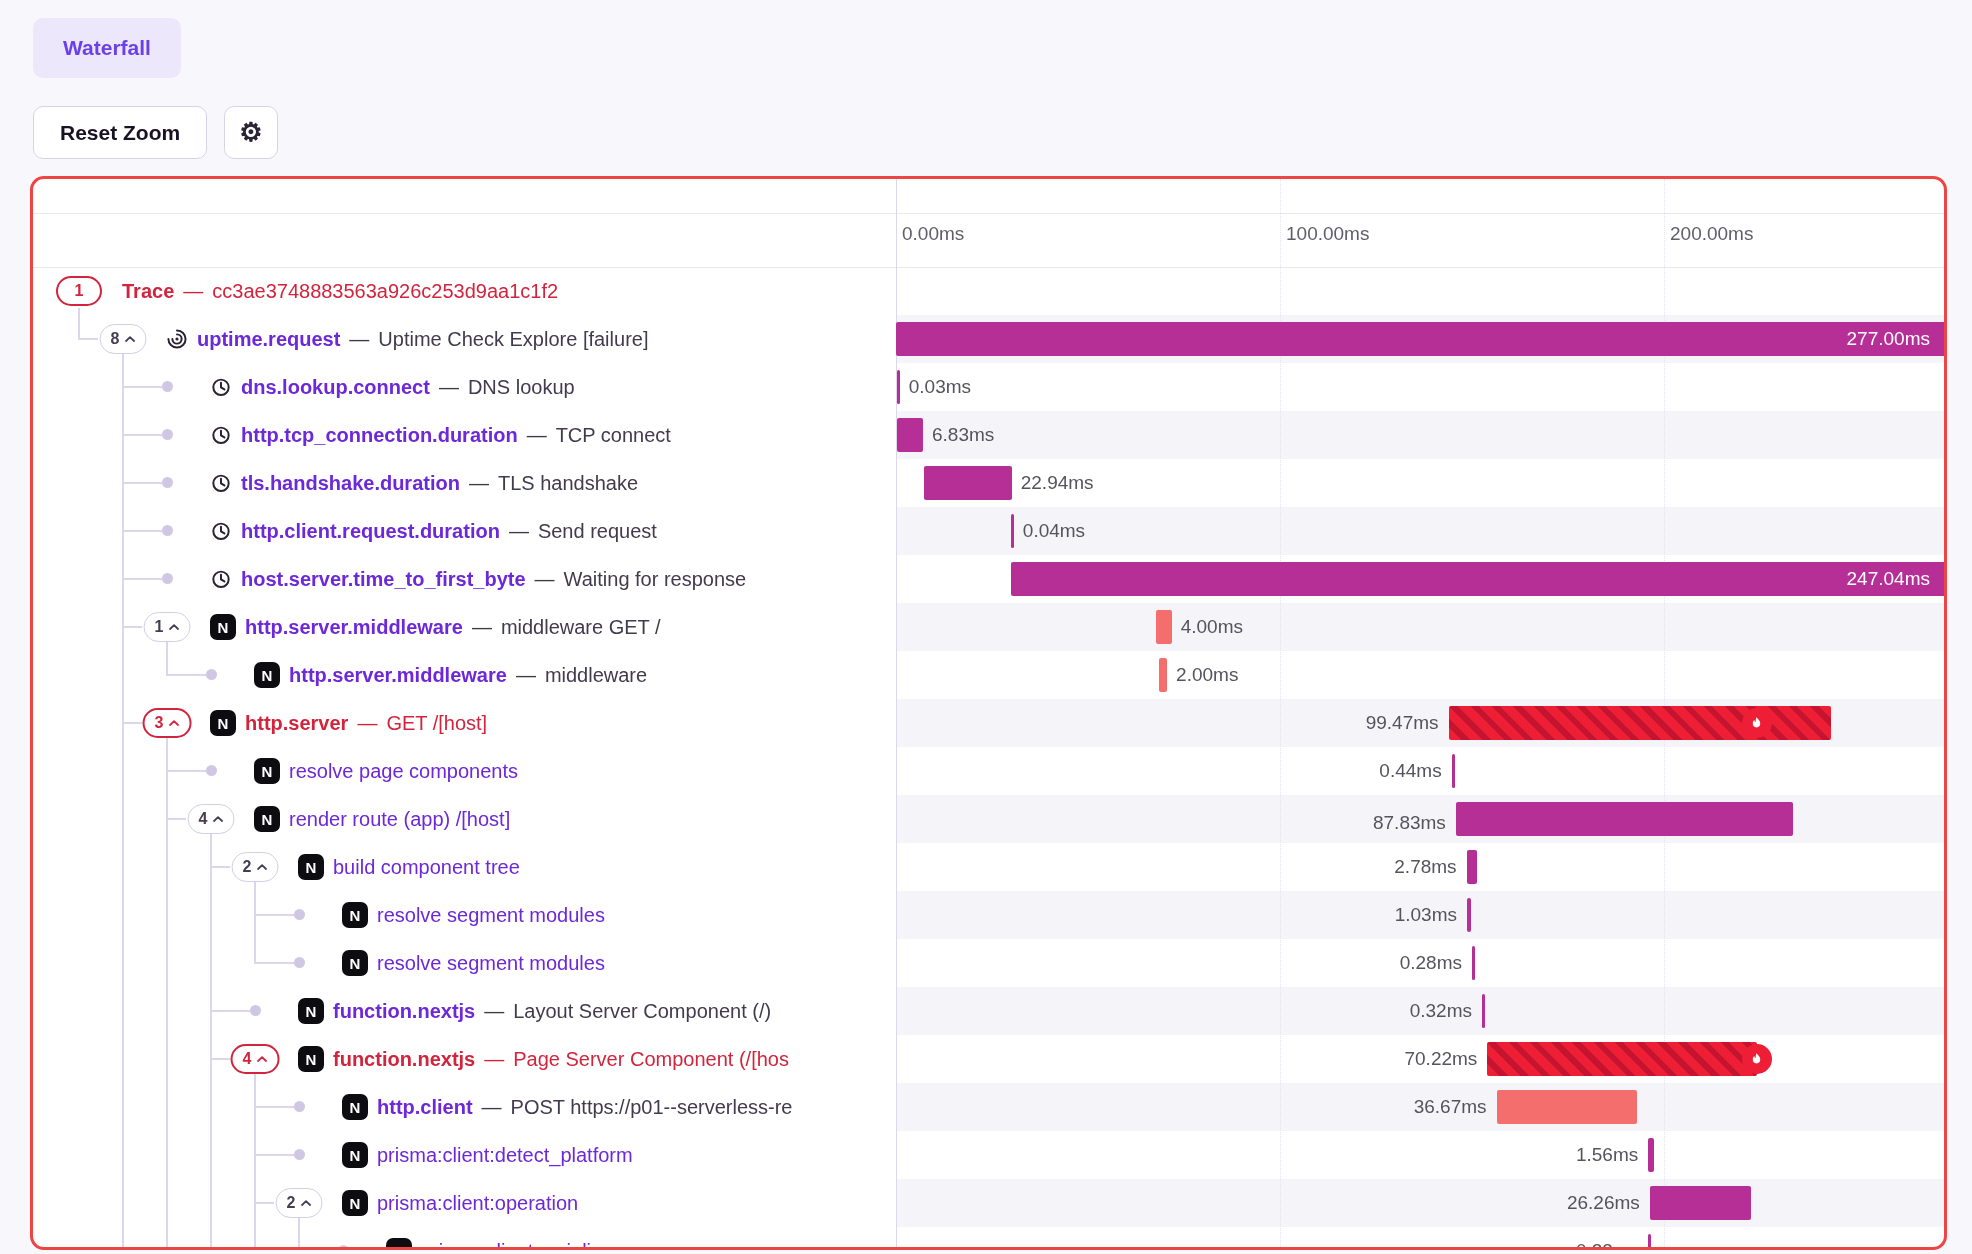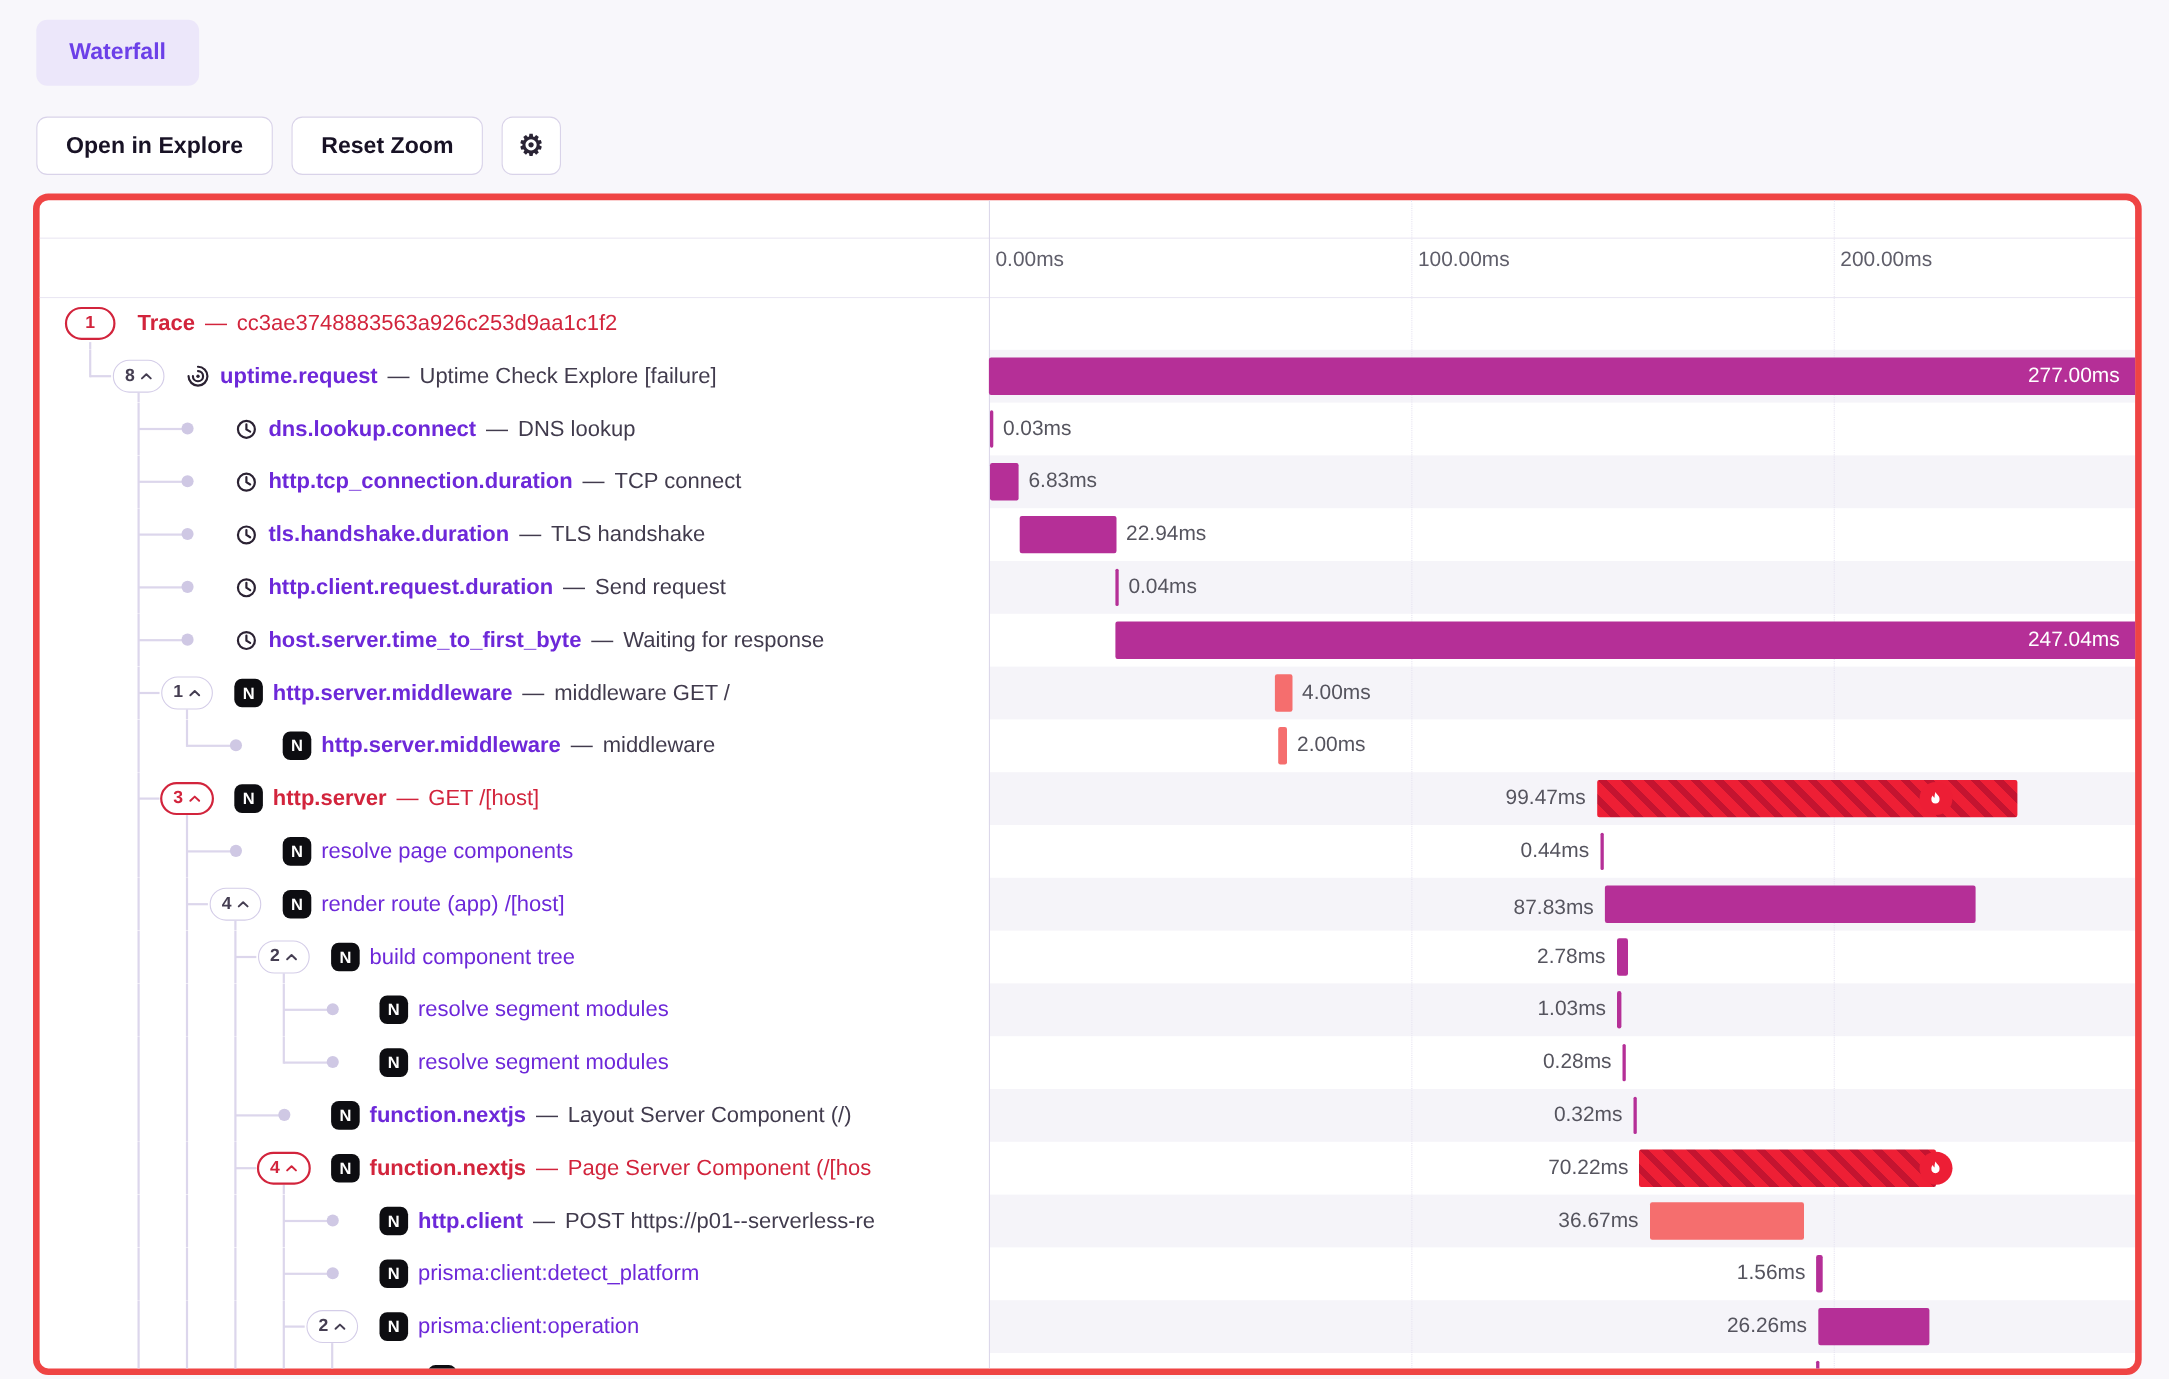--- a/index.html
+++ b/index.html
@@ -28,21 +28,21 @@
   .search input::placeholder { color:#4b4a56; opacity:1; }
   .btn {
     height:53px; background:#fff; border:1px solid #d9d3e9; border-radius:10px;
     display:flex; align-items:center; padding:0 26px;
     font-size:21px; font-weight:700; color:#181225; cursor:pointer; white-space:nowrap;
   }
   .btn.icon-btn { padding:0 14px; font-size:26px; color:#2a2435; }
   
   .panel {
     position:absolute; left:30px; top:176px; width:1917px; height:1074px;
-    background:#fff; border:6px solid #ef4444; border-radius:14px; overflow:hidden;
+    background:#fff; border:3px solid #ef4444; border-radius:14px; overflow:hidden;
   }
   .axis-line { position:absolute; left:0; right:0; height:1px; background:#eae7f3; }
   .divider { position:absolute; top:0; bottom:0; width:1px; background:#dcd8ea; }
   .gridline { position:absolute; top:0; bottom:0; width:0; border-left:1px dotted #e6e3f1; }
   .time-label { position:absolute; top:44px; font-size:19px; color:#5f5e6a; }
   .rowbg { position:absolute; left:863px; right:0; height:48px; background:#f5f4f9; }
   
   .trow { position:absolute; left:0; width:863px; height:48px; overflow:hidden; }
   .vline, .hline { position:absolute; background:#dcd6ec; }
   .vline { width:2px; }
@@ -80,21 +80,20 @@
     position:absolute; width:30px; height:30px; border-radius:50%; background:#ed1e35;
     display:flex; align-items:center; justify-content:center; z-index:3; cursor:pointer;
   }
 </style>
 </head>
 <body>
 
 <div class="tab">Waterfall</div>
 
 <div class="toolbar">
-  <div class="btn">Open in Explore</div>
   <div class="btn">Reset Zoom</div>
   <div class="btn icon-btn">
       <span>⚙</span>
     </div>
 </div>
 
 <div class="panel" id="panel">
     <div class="rowbg" style="top: 136px;"></div>
     <div class="rowbg" style="top: 232px;"></div>
     <div class="rowbg" style="top: 328px;"></div>

